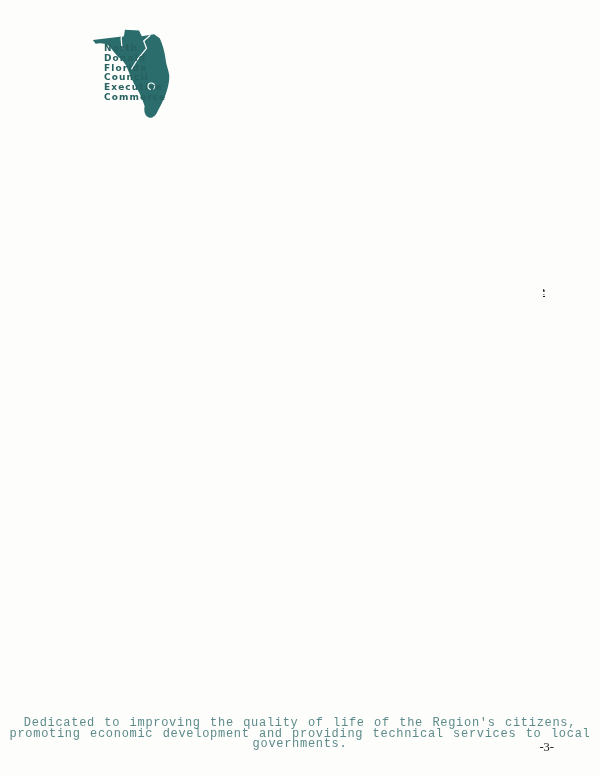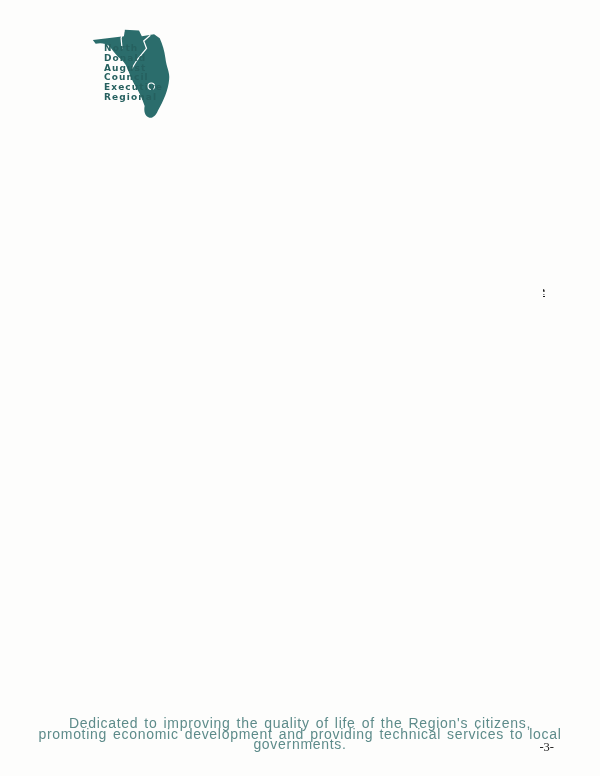--- a/index.html
+++ b/index.html
@@ -60,21 +60,21 @@
   .row.sub .text { margin-left:67px; }
   .row.sub .line2 { margin-left:3px; }
   .row.speaker .line2 { margin-left:72px; }
   .row .page { position:absolute; right:2px; top:0; font-weight:bold; }
   .row.page-last .page { top:auto; bottom:0; }
   .line2:empty, .star:empty, .page:empty { display:none; }
 
   
   .footer {
     position:absolute; top:718px; left:0; right:0; text-align:center;
-    font-family:Liberation Sans, sans-serif; font-size:14px; color:#5d8b8a;
+    font-family:Liberation Mono, monospace; font-size:12px; color:#5d8b8a;
     letter-spacing:0.7px; word-spacing:1.5px; line-height:10.5px;
   }
   .page-num { position:absolute; top:740px; right:46px; font-size:12.5px; color:#161616; }
 </style>
 </head>
 <body>
 
 <div class="page">
 
   <div class="logo-map">
@@ -87,24 +87,24 @@
       <path d="M34,7 L31,15 L32,26" stroke="#ffffff" stroke-width="1.3" fill="none"></path>
       <path d="M62,12 L55,18 L58,26 L48,38 L42,48" stroke="#ffffff" stroke-width="1.3" fill="none"></path>
       <circle cx="63" cy="66" r="3.4" stroke="#ffffff" stroke-width="1.2" fill="none"></circle>
     </svg>
   </div>
 
   <div class="logo-text">
 
   <div>North</div>
       <div>Donald</div>
-      <div>August</div>
+      <div>Florida</div>
       <div>Council</div>
       <div>Executive</div>
-      <div>Regional</div>
+      <div>Commerce</div>
     </div>
 
   <div class="serving">
 
   <div>Serving Alachua</div>
       <div>Bradford • Columbia</div>
       <div>Dixie • Gilchrist • Hamilton</div>
       <div>Lafayette • Levy • Madison</div>
       <div>Suwannee • Taylor • Union Counties</div>
     </div>

